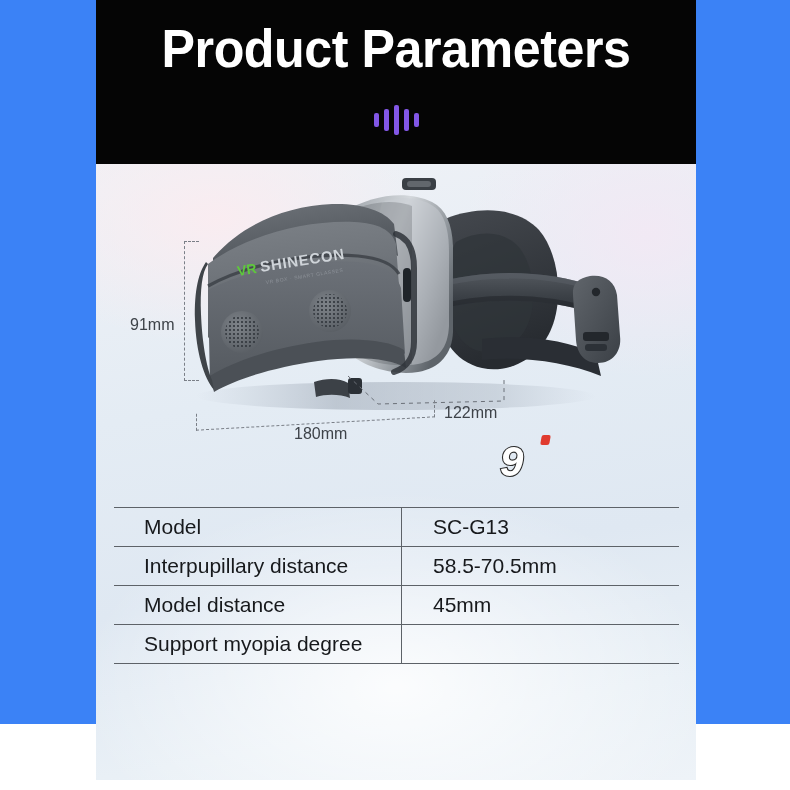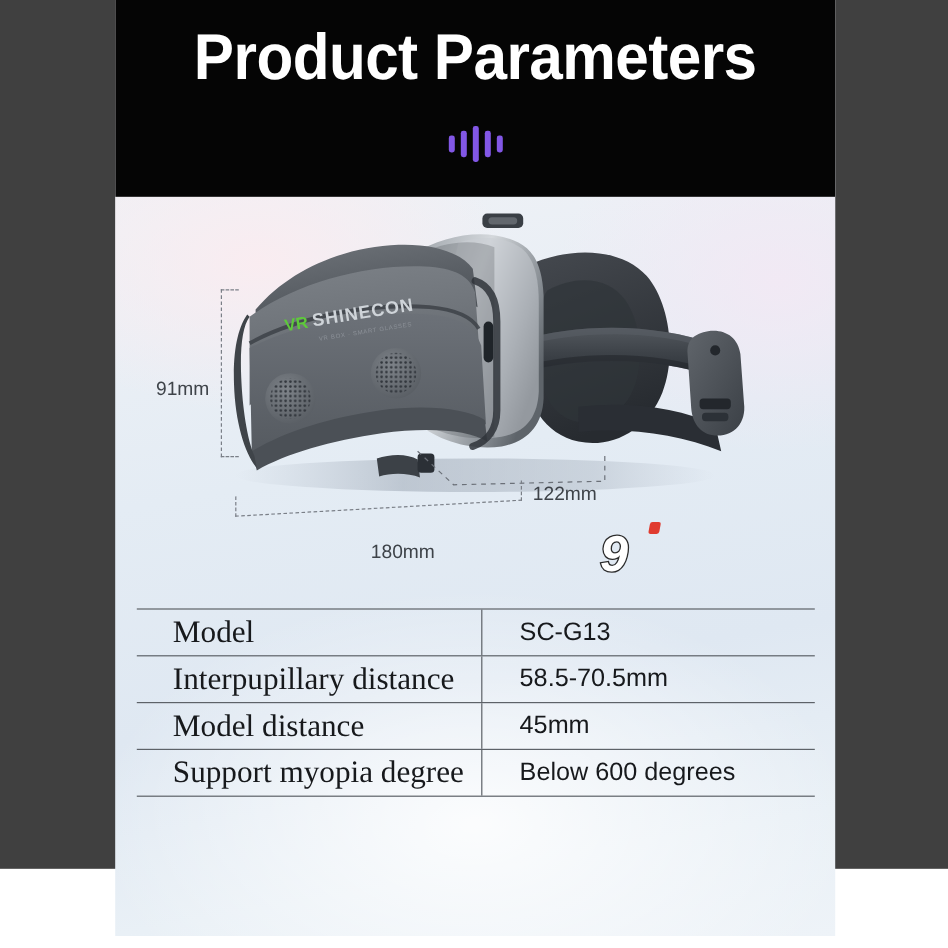--- a/index.html
+++ b/index.html
@@ -11,21 +11,21 @@
     width: 790px;
     height: 790px;
     overflow: hidden;
     font-family: "Liberation Sans", sans-serif;
   }
 
   #page {
     position: relative;
     width: 790px;
     height: 724px;
-    background: #404040;
+    background: #3b82f6;
   }
 
   
   #content-card {
     position: absolute;
     left: 96px;
     top: 0px;
     width: 600px;
     height: 780px;
     overflow: hidden;
@@ -90,21 +90,21 @@
 
   
   .dim-label {
     position: absolute;
     color: #3e4349;
     font-family: "Liberation Sans", sans-serif;
     font-size: 16px;
     white-space: nowrap;
   }
   #dim-91 { left: 34px; top: 152px; }
-  #dim-180 { left: 198px; top: 288px; margin-left: 15px; }
+  #dim-180 { left: 198px; top: 261px; }
   #dim-122 { left: 348px; top: 240px; }
 
   .dimline {
     position: absolute;
     border-color: #6b7078;
   }
   #dimline-h-91 {
     left: 88px; top: 77px; width: 14px; height: 138px;
     border-left: 1px dashed #7a7f87;
     border-top: 1px dashed #7a7f87;
@@ -175,22 +175,22 @@
   }
   #spec-table .trow:last-child {
     border-bottom: 1px solid #5d6268;
     align-items: center;
   }
   #spec-table .tcell-label {
     width: 287px;
     padding-left: 30px;
     box-sizing: border-box;
     color: #17191c;
-    font-family: Liberation Serif, serif;
-    font-size: 26px;
+    font-family: Liberation Sans, sans-serif;
+    font-size: 21px;
     line-height: 24px;
     white-space: nowrap;
   }
   #spec-table .tdivider {
     width: 1px;
     align-self: stretch;
     background: #5d6268;
   }
   #spec-table .tcell-value {
     flex: 1;
@@ -380,18 +380,17 @@
 
       <div class="trow">
         <div class="tcell-label">Model distance</div>
         <div class="tdivider"></div>
         <div class="tcell-value">45mm</div>
       </div>
 
       <div class="trow">
         <div class="tcell-label">Support myopia degree</div>
         <div class="tdivider"></div>
-        <div class="tcell-value">Below 600 degrees</div>
       </div>
 
     </div>
   </div>
 </div>
 
 </body></html>

